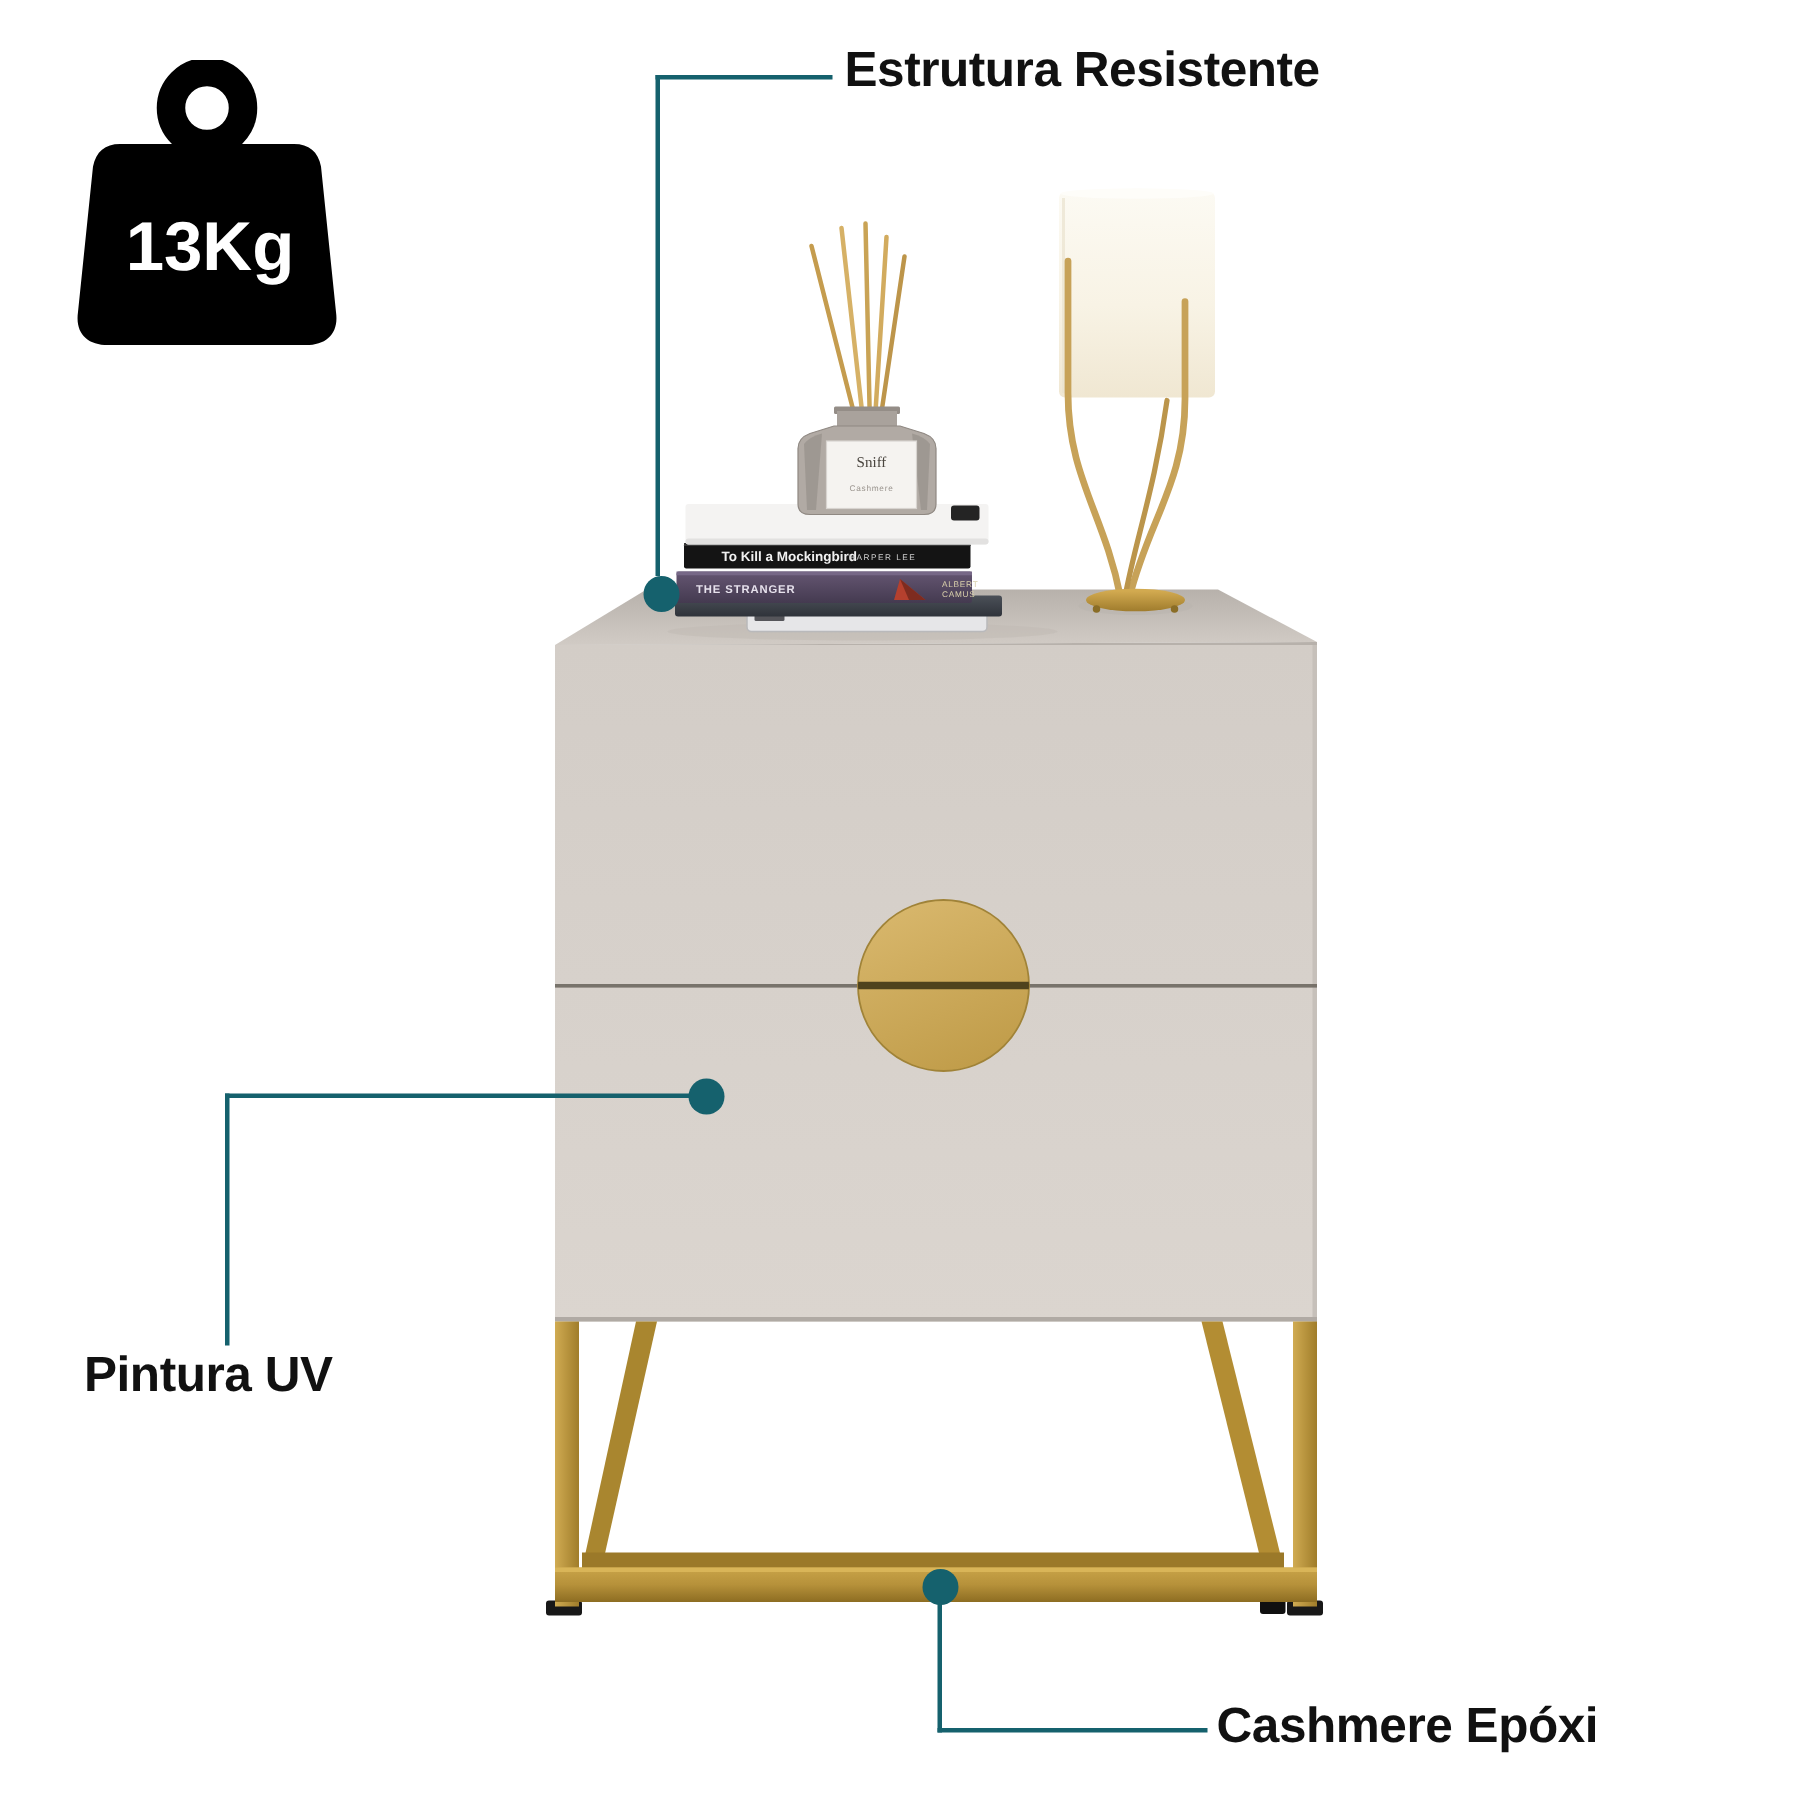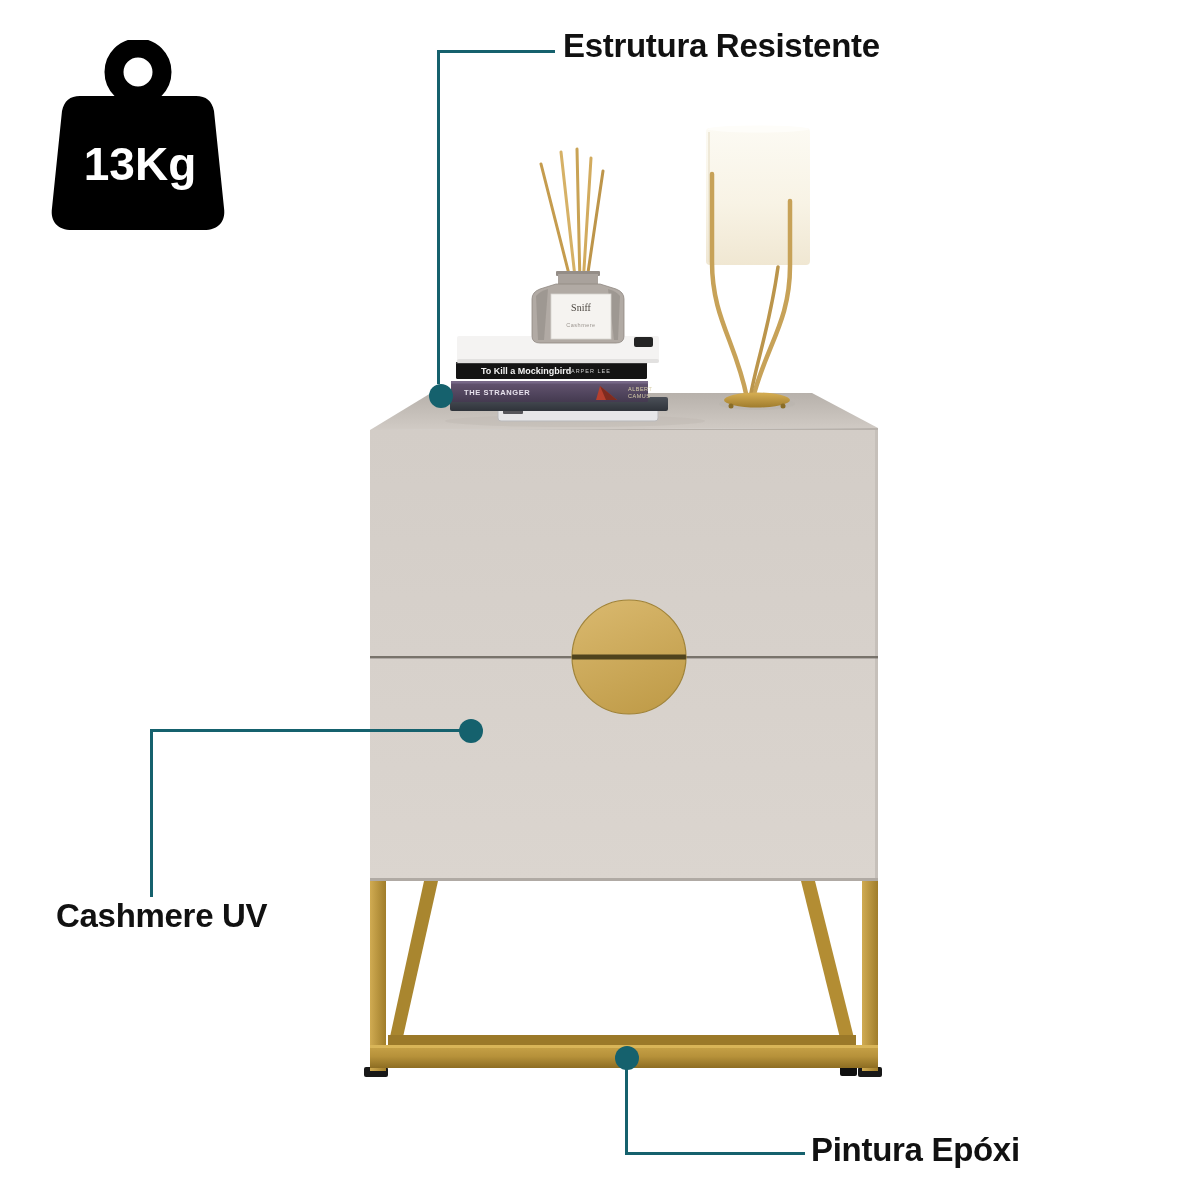--- a/index.html
+++ b/index.html
@@ -172,20 +172,20 @@
   </svg>
 
   <div class="callout-label" style="left:563px;top:27px;text-align:center;">Estrutura Resistente</div>
   <div class="callout-line" style="left:437px;top:50px;width:118px;height:3px;"></div>
   <div class="callout-line" style="left:437px;top:50px;width:3px;height:334px;"></div>
   <div class="callout-dot" style="left:429px;top:384px;"></div>
 
   <div class="callout-dot" style="left:459px;top:719px;"></div>
   <div class="callout-line" style="left:150px;top:729px;width:321px;height:3px;"></div>
   <div class="callout-line" style="left:150px;top:729px;width:3px;height:168px;"></div>
-  <div class="callout-label" style="left:56px;top:897px;">Cashmere UV</div>
+  <div class="callout-label" style="left:56px;top:897px;">Pintura UV</div>
 
   <div class="callout-dot" style="left:615px;top:1046px;"></div>
   <div class="callout-line" style="left:625px;top:1058px;width:3px;height:97px;"></div>
   <div class="callout-line" style="left:625px;top:1152px;width:180px;height:3px;"></div>
-  <div class="callout-label" style="left:811px;top:1131px;">Pintura Epóxi</div>
+  <div class="callout-label" style="left:811px;top:1131px;">Cashmere Epóxi</div>
 
 </div>
 
 </body></html>

